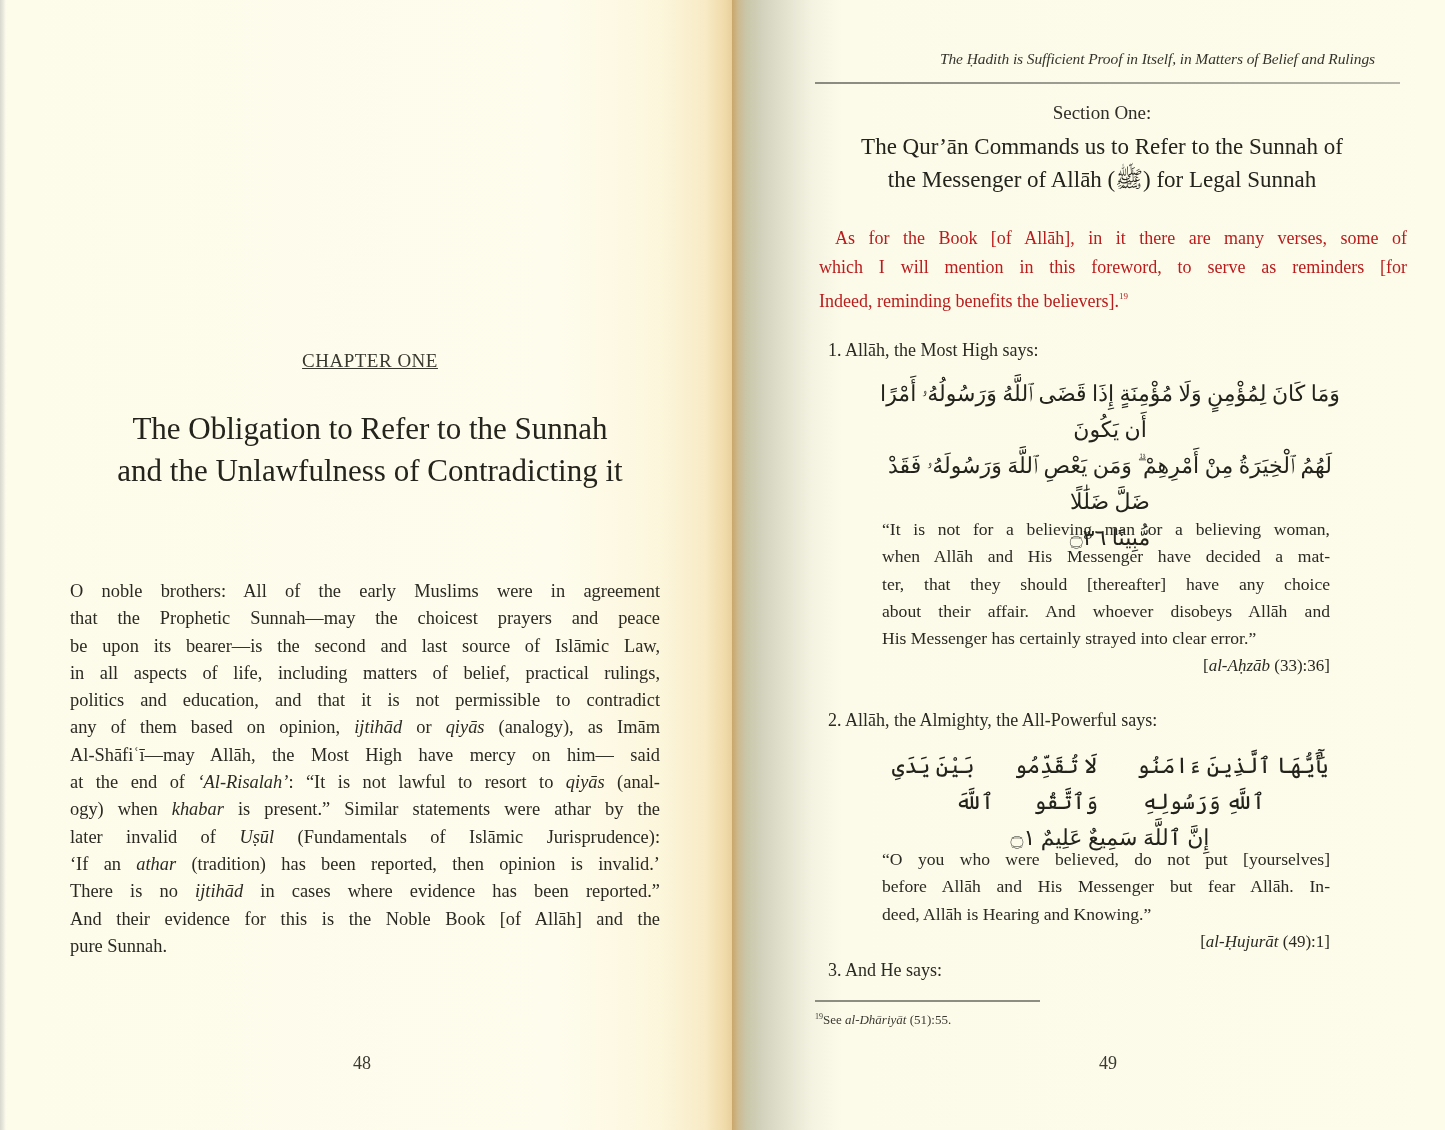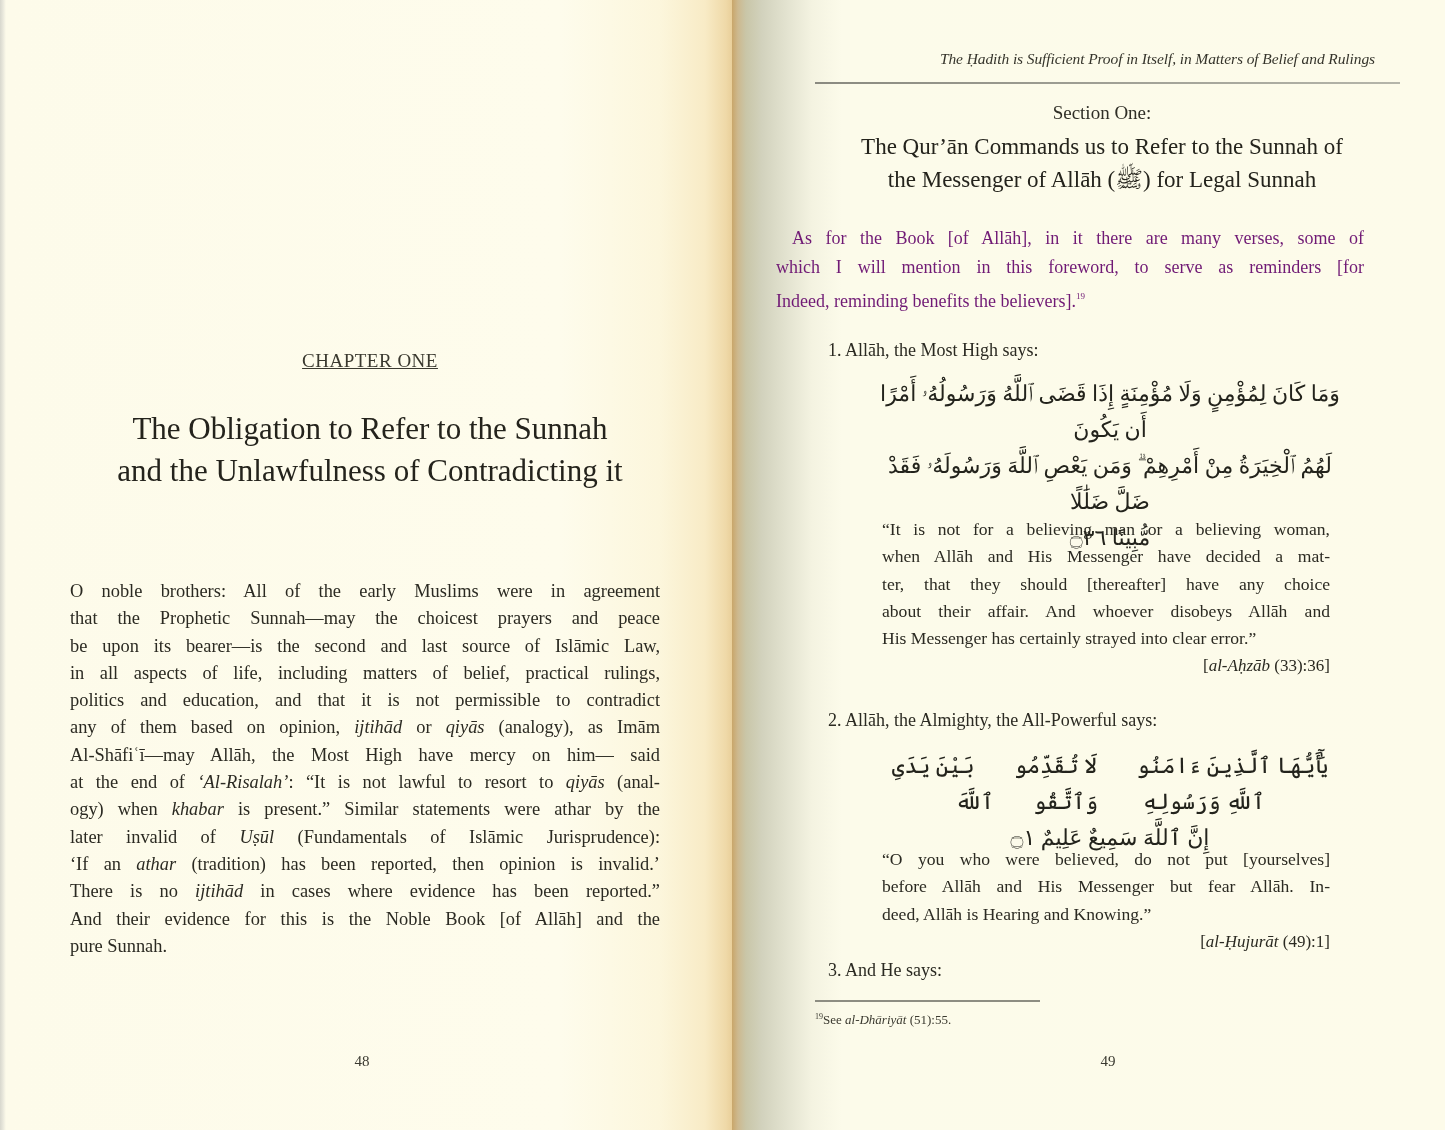--- a/index.html
+++ b/index.html
@@ -26,42 +26,42 @@
     font-size: 19px; letter-spacing: 0.5px; color: #3a392f; text-decoration: underline;
   }
   .chapter-title {
     left: 40px; width: 660px; top: 408px; text-align: center;
     font-size: 31px; line-height: 42px; color: #24231c;
   }
   .body-left {
     left: 70px; width: 590px; top: 578px;
     font-size: 18.4px; line-height: 27.3px; text-align: justify; color: #2b2a22;
   }
-  .page-num { font-size: 15px; color: #3a3930; text-align: center; width: 80px; }
+  .page-num { font-size: 18px; color: #3a3930; text-align: center; width: 80px; }
 
   
   .running-head {
     left: 815px; width: 560px; top: 50px; text-align: right;
     font-style: italic; font-size: 15.5px; color: #35342b; letter-spacing: -0.1px;
   }
   .head-rule {
     left: 815px; width: 585px; top: 82px; height: 2px;
     background: linear-gradient(to right, #8a8a80, #b5b5aa);
   }
   .section-label {
     left: 812px; width: 580px; top: 102px; text-align: center;
     font-size: 19px; color: #2f2e26;
   }
   .section-title {
     left: 812px; width: 580px; top: 130px; text-align: center;
     font-size: 23px; line-height: 33px; color: #24231c;
   }
   .intro {
-    left: 776px; width: 588px; top: 224px;
-    font-size: 18px; line-height: 29px; color: #701a75;
+    left: 819px; width: 588px; top: 224px;
+    font-size: 18px; line-height: 29px; color: #b91c1c;
   }
   .intro .indent { padding-left: 16px; }
   sup { font-size: 9px; vertical-align: 8px; }
   .item-label { font-size: 18px; color: #2b2a22; }
   .arabic {
     direction: rtl; text-align: center; font-family: Liberation Serif, serif;
     font-size: 22px; color: #23231c; line-height: 36px;
   }
   .quote {
     left: 882px; width: 448px;

